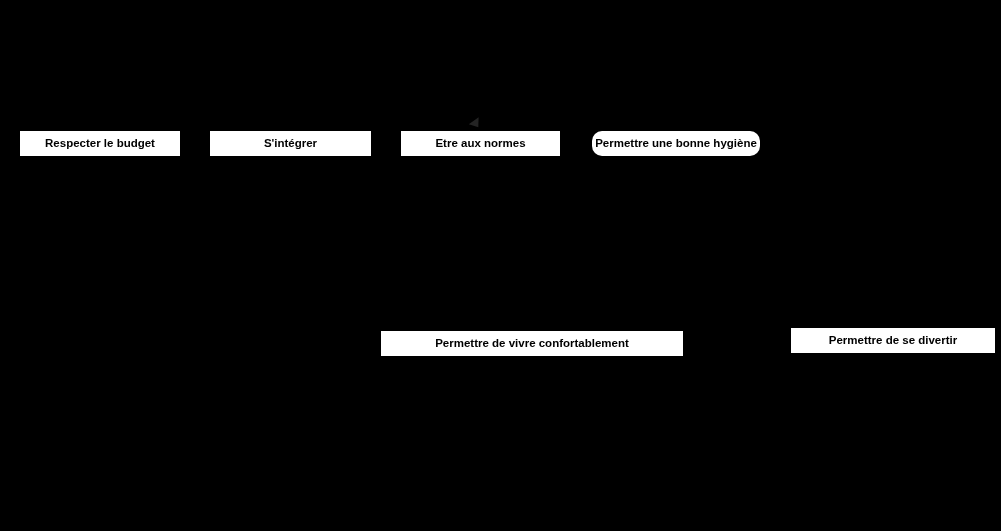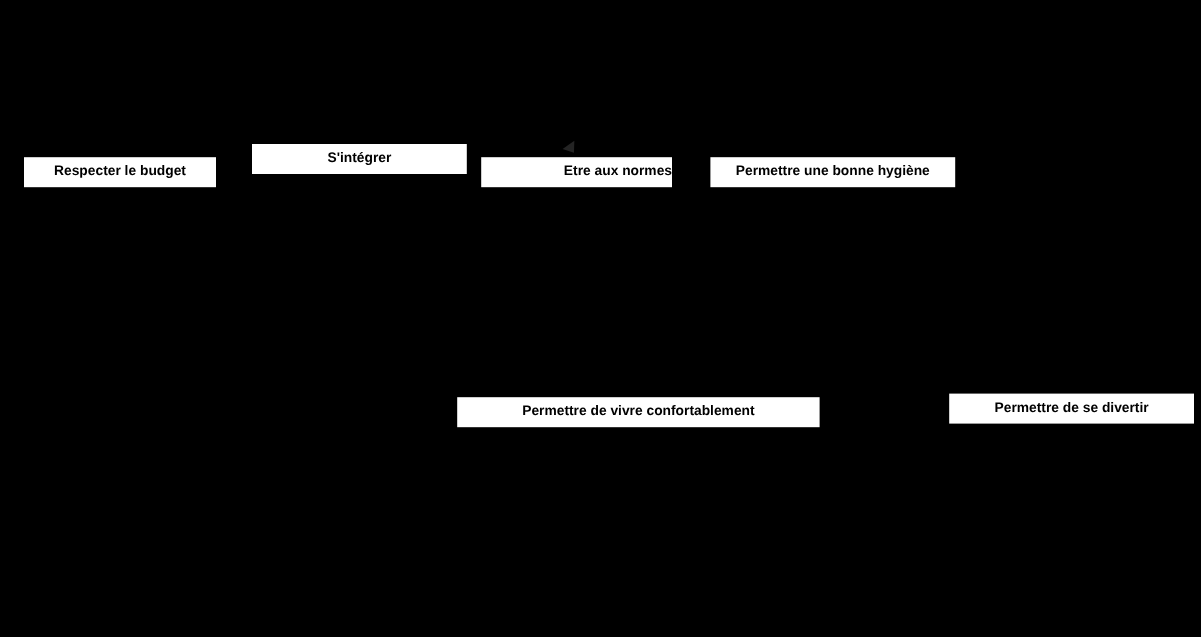--- a/index.html
+++ b/index.html
@@ -21,23 +21,23 @@
       background: #ffffff;
       color: #000000;
       font-size: 11.5px;
       font-weight: bold;
       line-height: 25px;
       text-align: center;
       white-space: nowrap;
     }
     
     .node-budget      { left: 20px;  top: 131px; width: 160px; }
-    .node-integrer    { left: 210px; top: 120px; width: 179px; }
-    .node-normes      { left: 401px; top: 131px; width: 159px; text-align: right; }
-    .node-hygiene     { left: 592px; top: 131px; width: 204px; }
+    .node-integrer    { left: 210px; top: 131px; width: 161px; }
+    .node-normes      { left: 401px; top: 131px; width: 159px; }
+    .node-hygiene     { left: 592px; top: 131px; width: 168px; border-radius: 10px; }
     .node-travailler  { left: 790px; top: 131px; width: 170px; }
     
     .node-besoins     { left: 51px;  top: 331px; width: 279px; }
     .node-confort     { left: 381px; top: 331px; width: 302px; }
     .node-divertir    { left: 791px; top: 328px; width: 204px; }
     
     .arrowhead {
       position: absolute;
       left: 470px;
       top: 120px;

